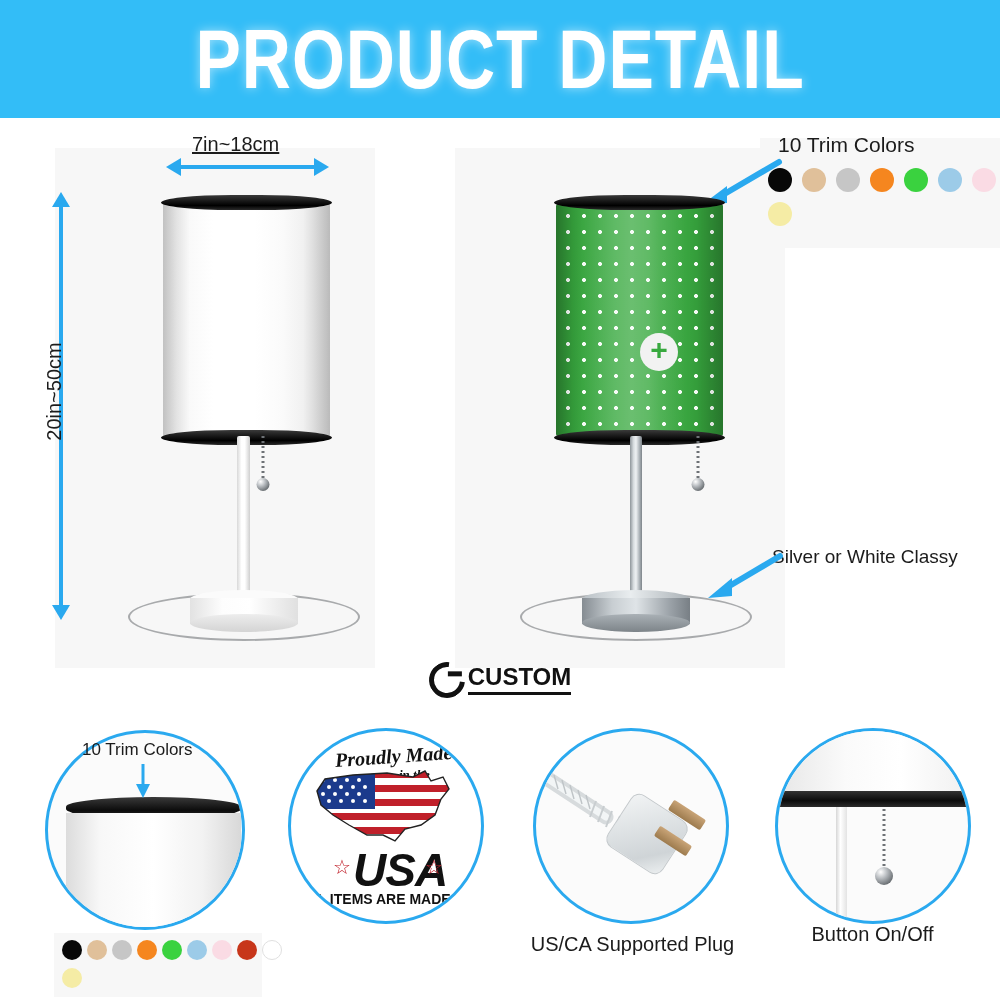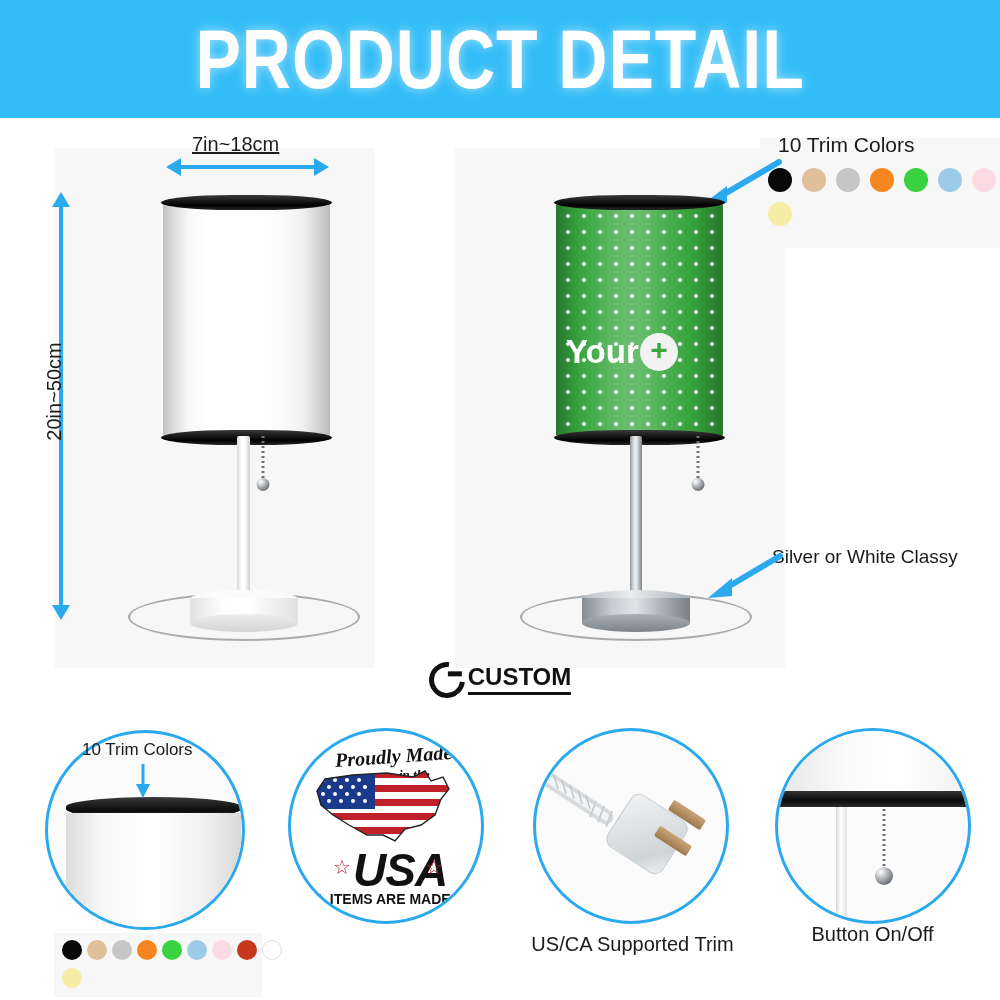--- a/index.html
+++ b/index.html
@@ -327,21 +327,20 @@
     </div>
   </div>
 
   <div class="lamp" style="left:0; top:0;">
     <div class="shade-wrap" style="left:556px; top:85px; width:167px; height:234px;">
       <div class="shade shade-green">
         <div class="dots"></div>
       </div>
       <div class="shade-shadeglass"></div>
       <div class="design-text" style="top:132px; font-size:33px;">
-        <span class="design-line">Your</span>
       </div>
       <div class="plus-badge" style="left:84px; top:130px;">
         <span>+</span>
       </div>
       <div class="trim trim-top"></div>
       <div class="trim trim-bottom"></div>
     </div>
     <div class="chain" style="left:691px; top:318px; width:14px; height:58px;">
       <div class="chain-line" style="height:44px;"></div>
       <div class="chain-ball" style="top:42px;"></div>
@@ -483,21 +482,21 @@
         <line x1="56" y1="36" x2="50" y2="52"></line>
           <line x1="64" y1="41" x2="58" y2="57"></line>
         <line x1="72" y1="46" x2="66" y2="62"></line>
           <line x1="80" y1="51" x2="74" y2="67"></line>
       </g>
     </svg>
     <div class="plug-body" style="left:78px; top:72px; width:66px; height:62px; border-radius:10px; transform:rotate(33deg);"></div>
     <div class="prong" style="left:132px; top:78px; width:38px; height:12px; transform:rotate(33deg);"></div>
     <div class="prong" style="left:118px; top:104px; width:38px; height:12px; transform:rotate(33deg);"></div>
   </div>
-  <div class="feature-label" style="top:205px;">US/CA Supported Trim</div>
+  <div class="feature-label" style="top:205px;">US/CA Supported Plug</div>
 </div>
 
 <div class="feature" style="left:765px; top:728px; width:215px; height:250px;">
   <div class="circle" style="left:10px; top:0; width:196px; height:196px;">
     <div style="position:absolute; left:-10px; top:0; width:220px; height:62px;
                 background:linear-gradient(to right,#e4e4e4,#fafafa 35%,#ffffff 60%,#ececec);"></div>
     <div style="position:absolute; left:-10px; top:60px; width:220px; height:16px;
                 background:linear-gradient(to bottom,#333,#0b0b0b 60%,#2b2b2b);"></div>
     <div style="position:absolute; left:58px; top:76px; width:11px; height:120px;
                 background:linear-gradient(to right,#d6d6d6,#ffffff 40%,#e3e3e3);"></div>

